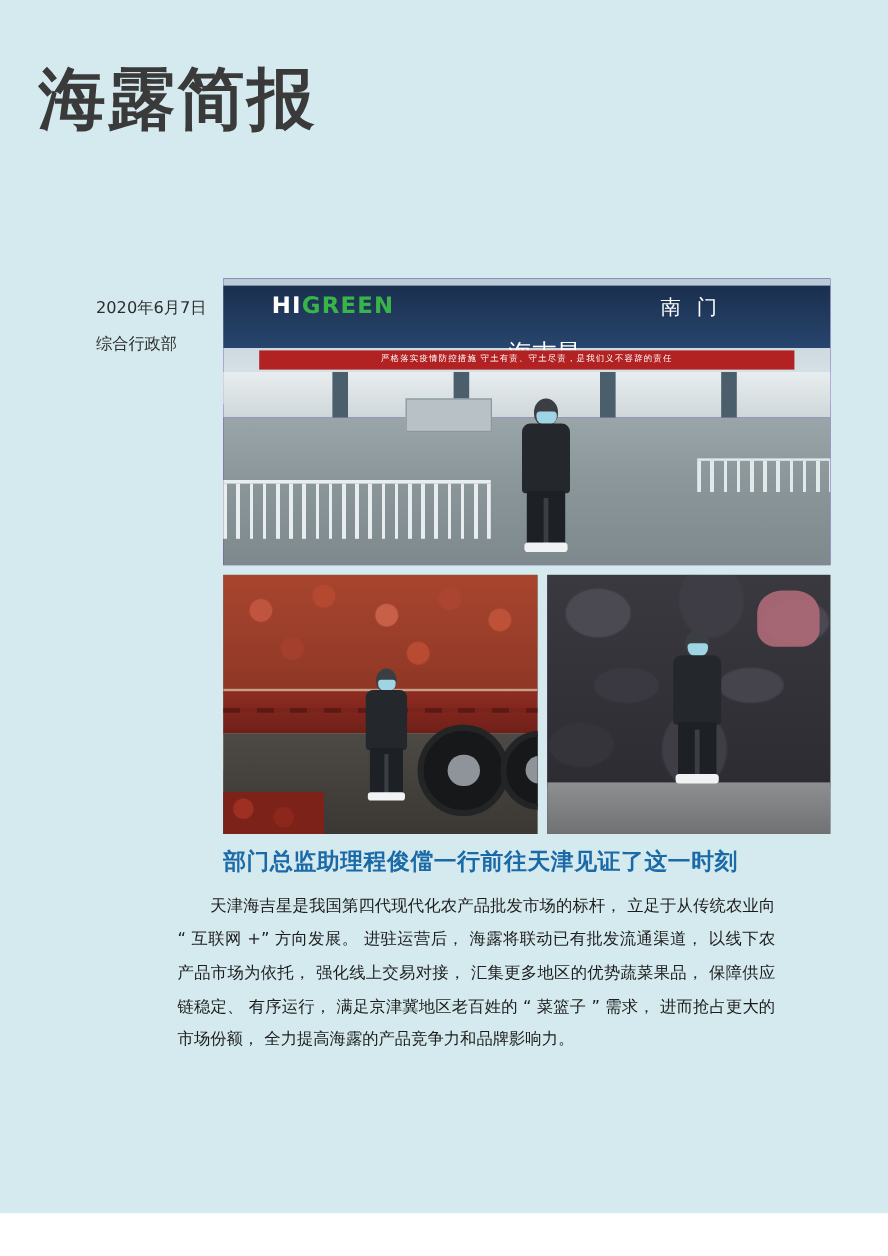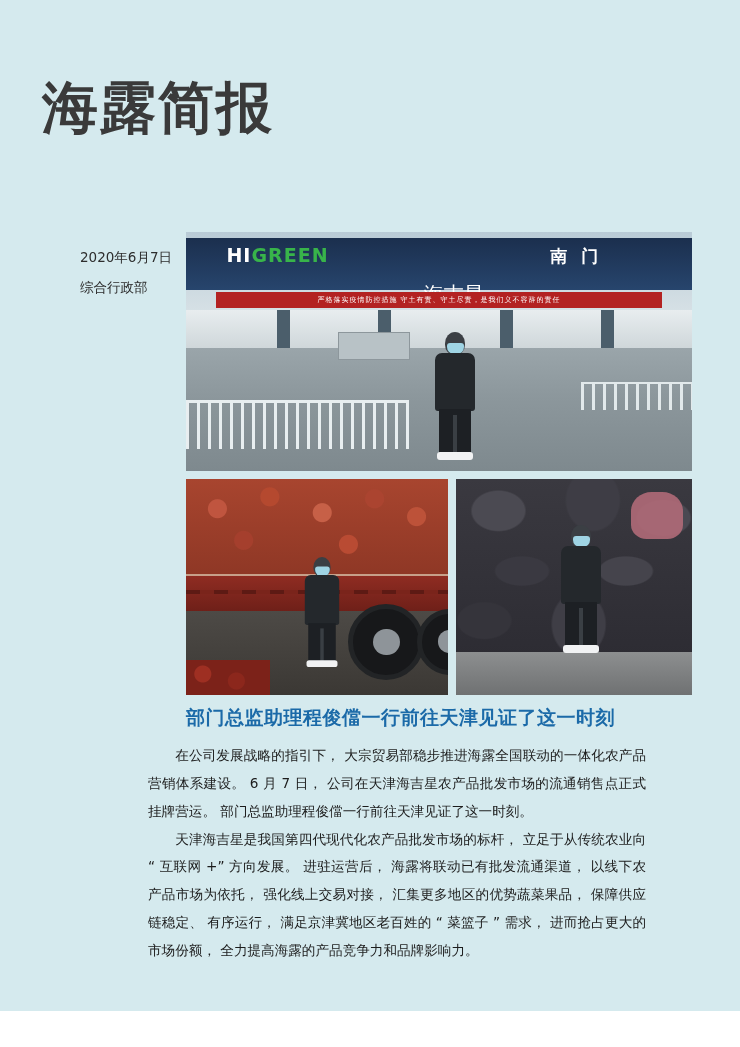--- a/index.html
+++ b/index.html
@@ -22,22 +22,22 @@
   }
 
   
   .masthead {
     position: absolute;
     left: 0;
     top: 56px;
     width: 740px;
     height: 80px;
     display: flex;
-    align-items: flex-end;
-    padding-left: 42px;
+    align-items: flex-start;
+    padding-left: 32px;
     box-sizing: border-box;
   }
   .masthead-title {
     font-size: 56px;
     font-weight: bold;
     color: #3a3a3a;
     letter-spacing: 2px;
     line-height: 1;
     font-family: "DejaVu Sans", "Liberation Sans", sans-serif;
   }
@@ -120,21 +120,21 @@
   }
   .higreen .g { color: #38b44a; }
   .gate-cn {
     position: absolute; left: 47%; top: 13px;
     font-size: 20px; font-weight: normal; color: #ffffff;
     font-family: "DejaVu Sans", "Liberation Sans", sans-serif;
     margin-top: 36px;
   }
   .gate-cn2 {
     position: absolute; left: 72%; top: 13px;
-    font-size: 17px; font-weight: bold; color: #ffffff;
+    font-size: 17px; font-weight: normal; color: #ffffff;
     letter-spacing: 4px;
     font-family: "DejaVu Sans", "Liberation Sans", sans-serif;
   }
   .booths {
     position: absolute; left: 0; top: 78px; width: 100%; height: 38px;
     background: linear-gradient(#e8edef, #cfd7da);
   }
   .booth-pillar {
     position: absolute; top: 78px; width: 13px; height: 40px;
     background: #4b5e6b;
@@ -373,18 +373,17 @@
           <div class="p-legs"></div>
           <div class="p-shoes"></div>
         </div>
       </div>
     </div>
   </div>
 
   <div class="headline">部门总监助理程俊儅一行前往天津见证了这一时刻</div>
 
   <div class="body-copy">
-    <p>在公司发展战略的指引下， 大宗贸易部稳步推进海露全国联动的一体化农产品营销体系建设。 6 月 7 日， 公司在天津海吉星农产品批发市场的流通销售点正式挂牌营运。 部门总监助理程俊儅一行前往天津见证了这一时刻。</p>
     <p>天津海吉星是我国第四代现代化农产品批发市场的标杆， 立足于从传统农业向 “ 互联网 +” 方向发展。 进驻运营后， 海露将联动已有批发流通渠道， 以线下农产品市场为依托， 强化线上交易对接， 汇集更多地区的优势蔬菜果品， 保障供应链稳定、 有序运行， 满足京津冀地区老百姓的 “ 菜篮子 ” 需求， 进而抢占更大的市场份额， 全力提高海露的产品竞争力和品牌影响力。</p>
   </div>
 
   <div class="bottom-band"></div>
 </div>
 
 </body></html>

